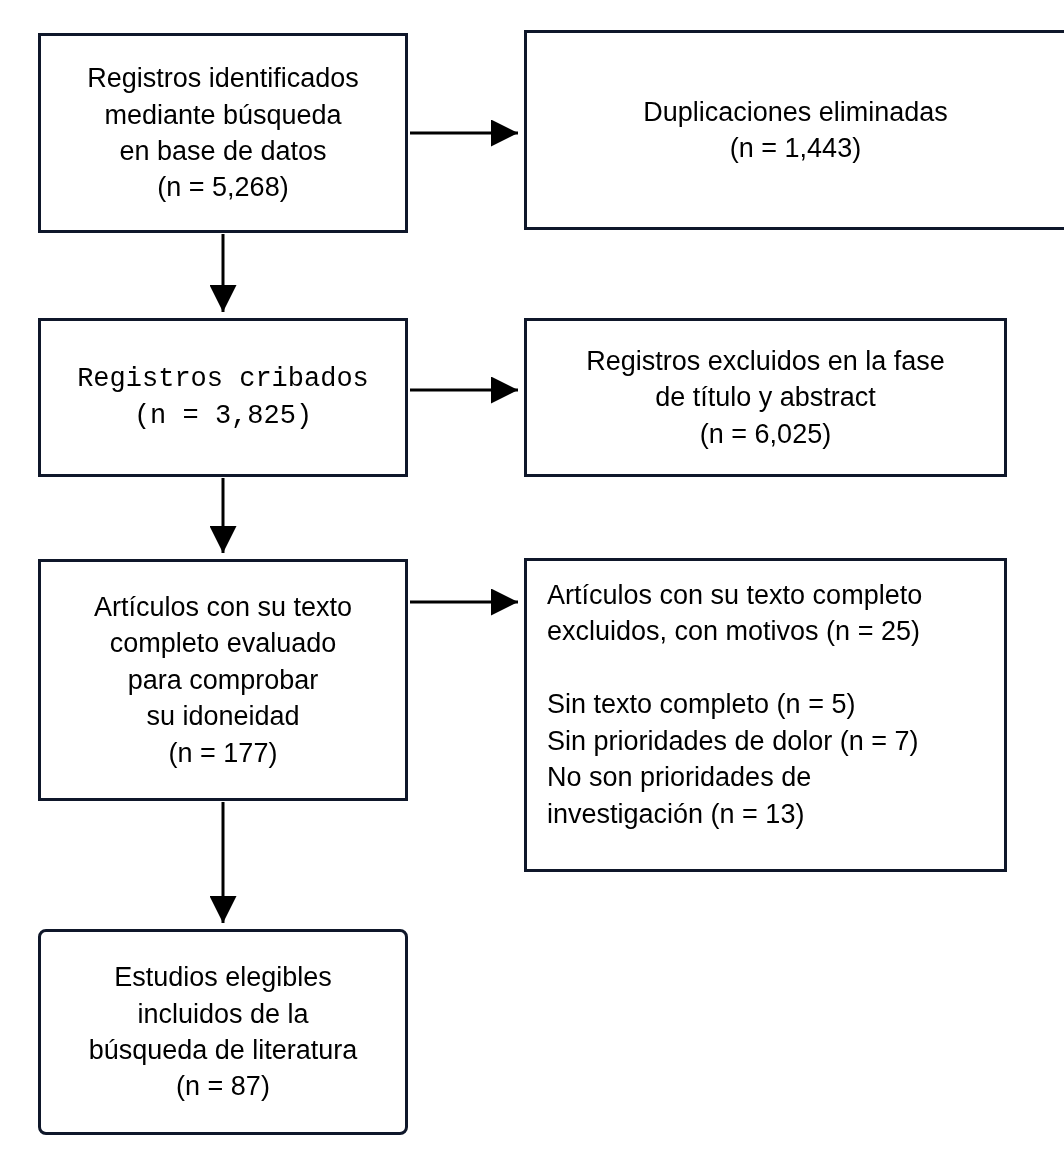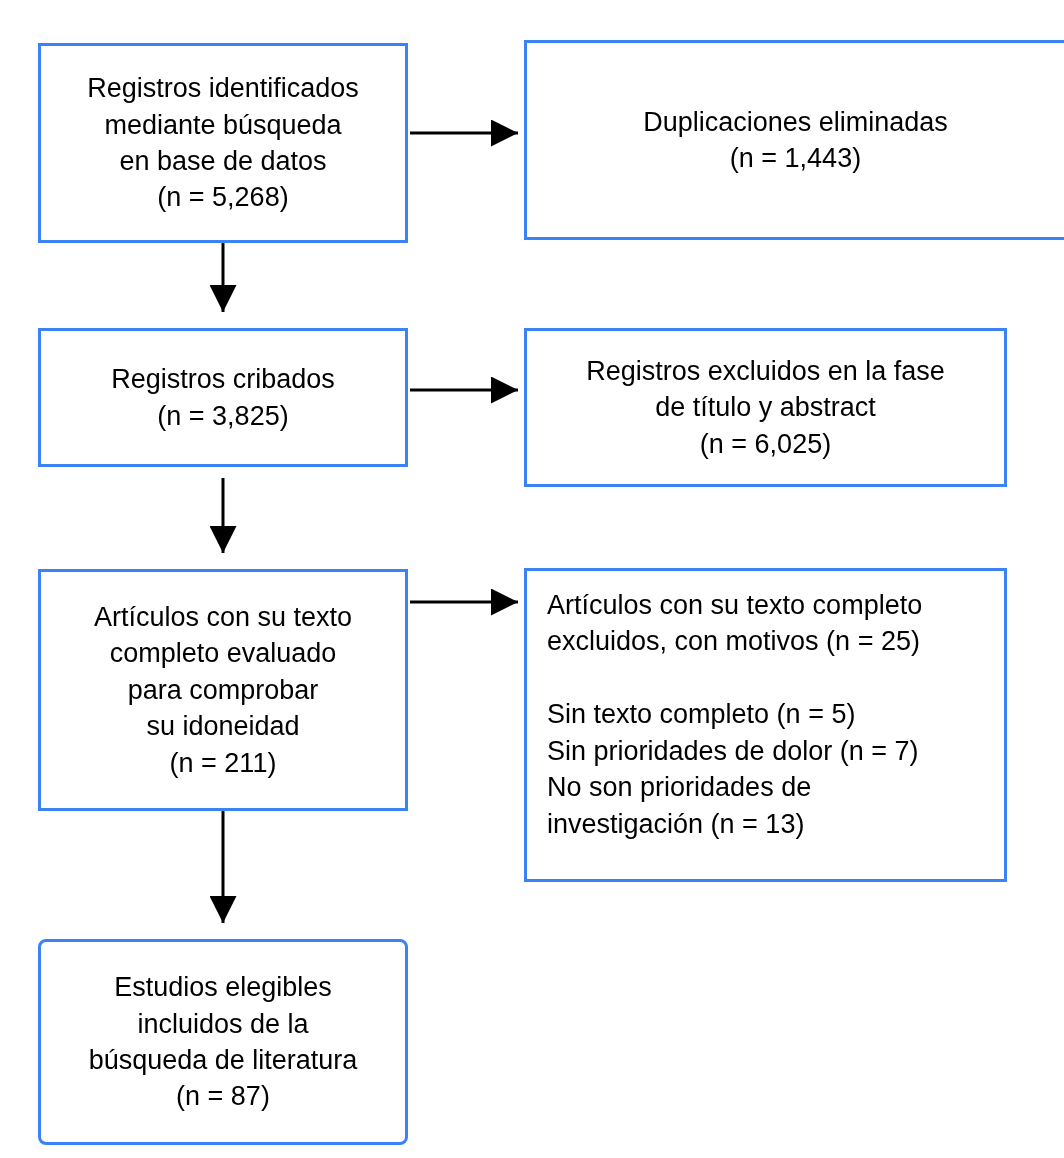--- a/index.html
+++ b/index.html
@@ -12,41 +12,40 @@
     width: 1064px;
     height: 1158px;
     background: #ffffff;
     font-family: "Liberation Sans", sans-serif;
     color: #000000;
     overflow: hidden;
   }
   .box {
     position: absolute;
     box-sizing: border-box;
-    border: 3px solid #3b82f6;
+    border: 3px solid #0f172a;
     background: #ffffff;
     display: flex;
     align-items: center;
     justify-content: center;
     text-align: center;
     font-size: 27px;
     line-height: 1.35;
     white-space: pre-line;
     padding: 6px 12px;
-    margin-top: 10px;
   }
   .box.left-align {
     align-items: flex-start;
     justify-content: flex-start;
     text-align: left;
     padding: 16px 14px 16px 20px;
   }
   #box-identified        { left: 38px;  top: 33px;  width: 370px; height: 200px; }
   #box-duplicates        { left: 524px; top: 30px;  width: 543px; height: 200px; }
-  #box-screened          { left: 38px;  top: 318px; width: 370px; height: 139px; }
+  #box-screened          { left: 38px;  top: 318px; width: 370px; height: 159px; font-family: Liberation Mono, monospace; }
   #box-excluded-title    { left: 524px; top: 318px; width: 483px; height: 159px; }
   #box-fulltext          { left: 38px;  top: 559px; width: 370px; height: 242px; }
   #box-fulltext-excluded { left: 524px; top: 558px; width: 483px; height: 314px; }
   #box-included          { left: 38px;  top: 929px; width: 370px; height: 206px; border-radius: 8px; }
   .arrows {
     position: absolute;
     left: 0;
     top: 0;
     width: 1064px;
     height: 1158px;
@@ -88,21 +87,21 @@
 (n = 3,825)</div>
 
   <div class="box" id="box-excluded-title">Registros excluidos en la fase
 de título y abstract
 (n = 6,025)</div>
 
   <div class="box" id="box-fulltext">Artículos con su texto
 completo evaluado
 para comprobar
 su idoneidad
-(n = 211)</div>
+(n = 177)</div>
 
   <div class="box left-align" id="box-fulltext-excluded">Artículos con su texto completo
 excluidos, con motivos (n = 25)
 
 Sin texto completo (n = 5)
 Sin prioridades de dolor (n = 7)
 No son prioridades de
 investigación (n = 13)</div>
 
   <div class="box" id="box-included">Estudios elegibles

